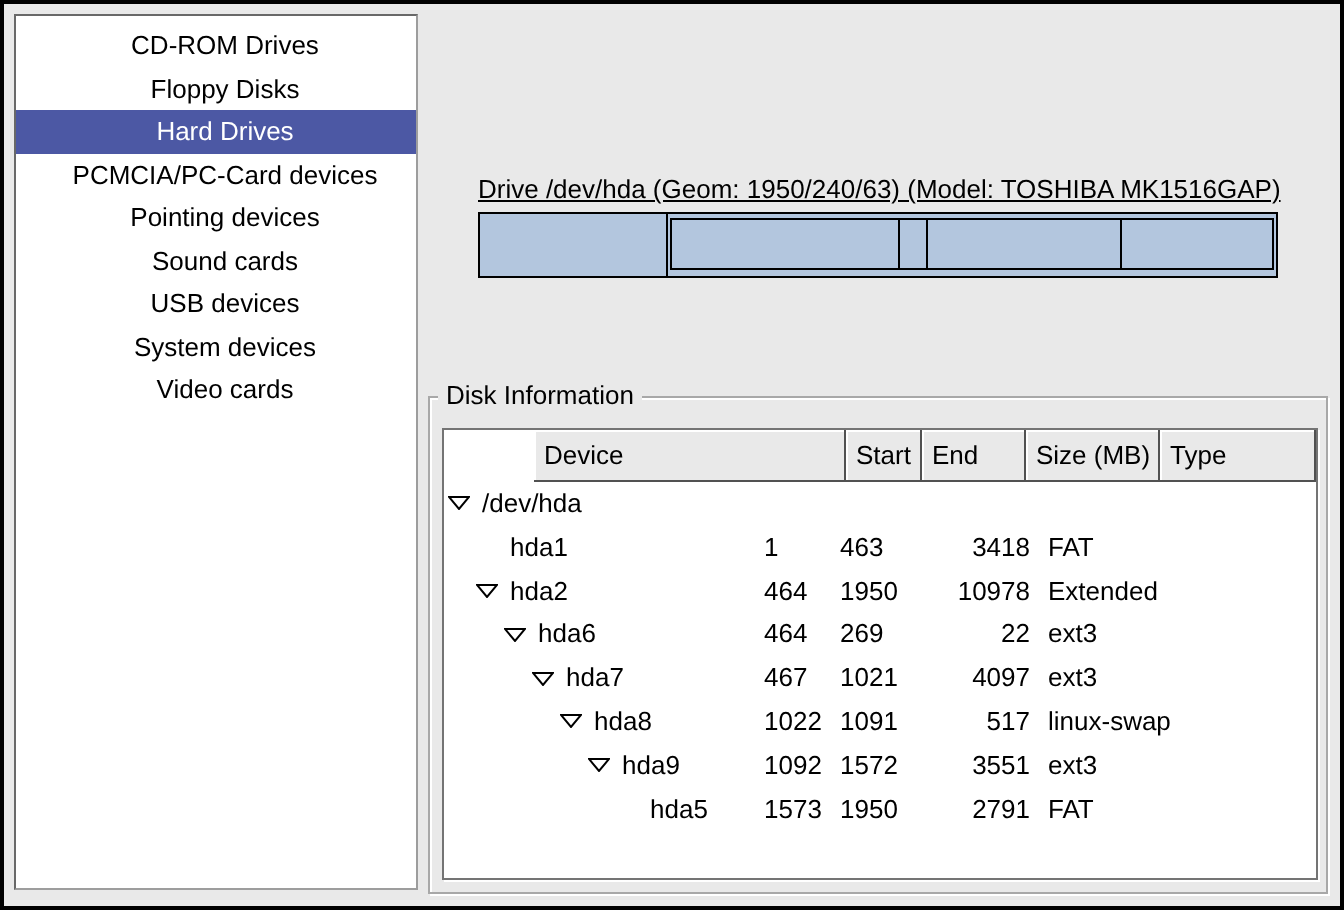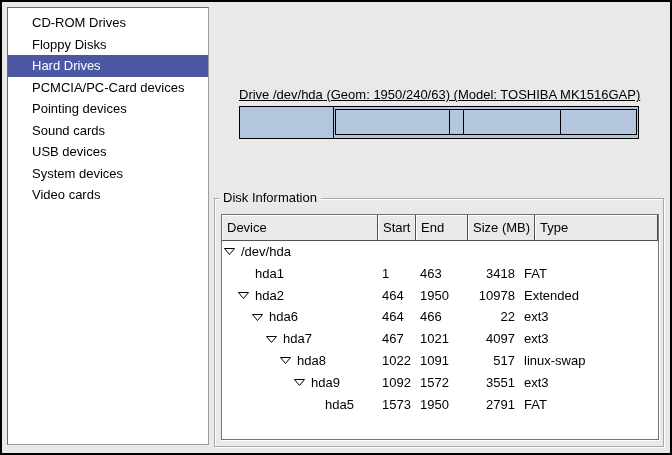--- a/index.html
+++ b/index.html
@@ -17,23 +17,24 @@
   
   .list-panel {
     position:absolute; left:5px; top:5px; width:202px; height:438px;
     background:#fff;
     border:1px solid #686868;
     border-right-color:#9d9d9d; border-bottom-color:#9d9d9d;
     padding-top:4px;
   }
   .list-item {
     height:21.5px; line-height:21.5px;
-    padding-left:24px;
+    padding-left:9px;
     white-space:nowrap; overflow:hidden;
     cursor:default;
+    text-align:center;
   }
   .list-item.selected { background:#4c58a4; color:#fff; }
 
   
   .drive-title {
     position:absolute; left:237px; top:85px; width:400px;
     text-align:center; white-space:nowrap;text-decoration:underline;
   }
   .part-bar {
     position:absolute; left:237px; top:104px; width:400px; height:33px;
@@ -73,21 +74,21 @@
   }
   .thead { display:flex; height:26px; }
   .hcell {
     background:#e9e9e9;
     border-right:1px solid #515151; border-bottom:1px solid #515151;
     box-shadow:inset 1px 1px 0 #fff;
     line-height:25px; padding-left:5px;
     white-space:nowrap; overflow:hidden;
     cursor:default;
   }
-  .w-dev  { width:156px; }
+  .w-dev  { width:156px;margin-left:45px; }
   .w-start{ width:38px; }
   .w-end  { width:52px; }
   .w-size { width:67px; }
   .w-type { flex:1; }
 
   .trow { display:flex; height:21.8px; line-height:21.8px;justify-content:flex-end; }
   .c-dev  { width:156px; display:flex; align-items:center; white-space:nowrap; overflow:hidden; }
   .c-start{ width:38px; padding-left:4px; }
   .c-end  { width:35px; padding-left:4px; }
   .c-size { width:67px; text-align:right; padding-right:3px; }
@@ -187,21 +188,21 @@
       <div class="c-dev">
         <span class="ind" style="width:30px"></span>
         <span class="exp">
             <svg width="11" height="7" viewBox="0 0 11 7">
               <polygon points="0.5,0.5 10.5,0.5 5.5,6.5" fill="none" stroke="#000"></polygon>
             </svg>
           </span>
         <span>hda6</span>
       </div>
       <div class="c-start">464</div>
-      <div class="c-end">466</div>
+      <div class="c-end">269</div>
       <div class="c-size">22</div>
       <div class="c-type">ext3</div>
     </div>
 
     <div class="trow">
       <div class="c-dev">
         <span class="ind" style="width:44px"></span>
         <span class="exp">
             <svg width="11" height="7" viewBox="0 0 11 7">
               <polygon points="0.5,0.5 10.5,0.5 5.5,6.5" fill="none" stroke="#000"></polygon>

